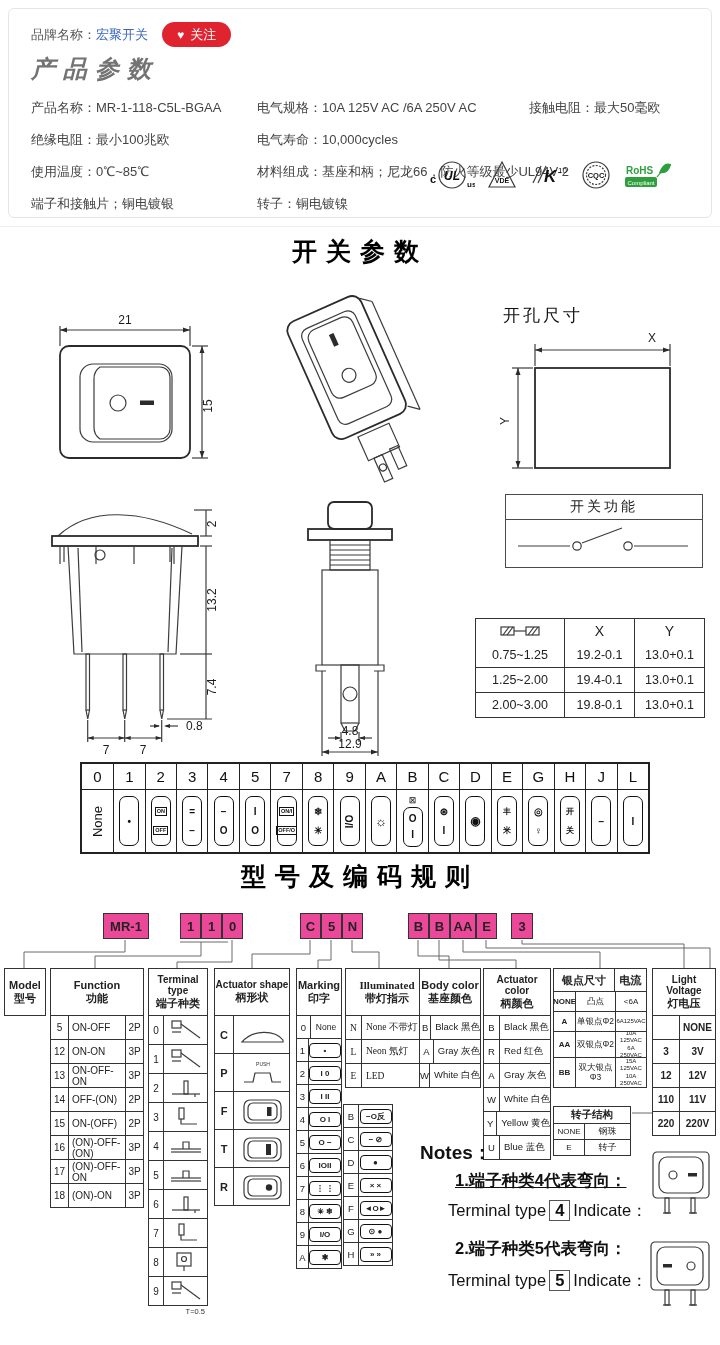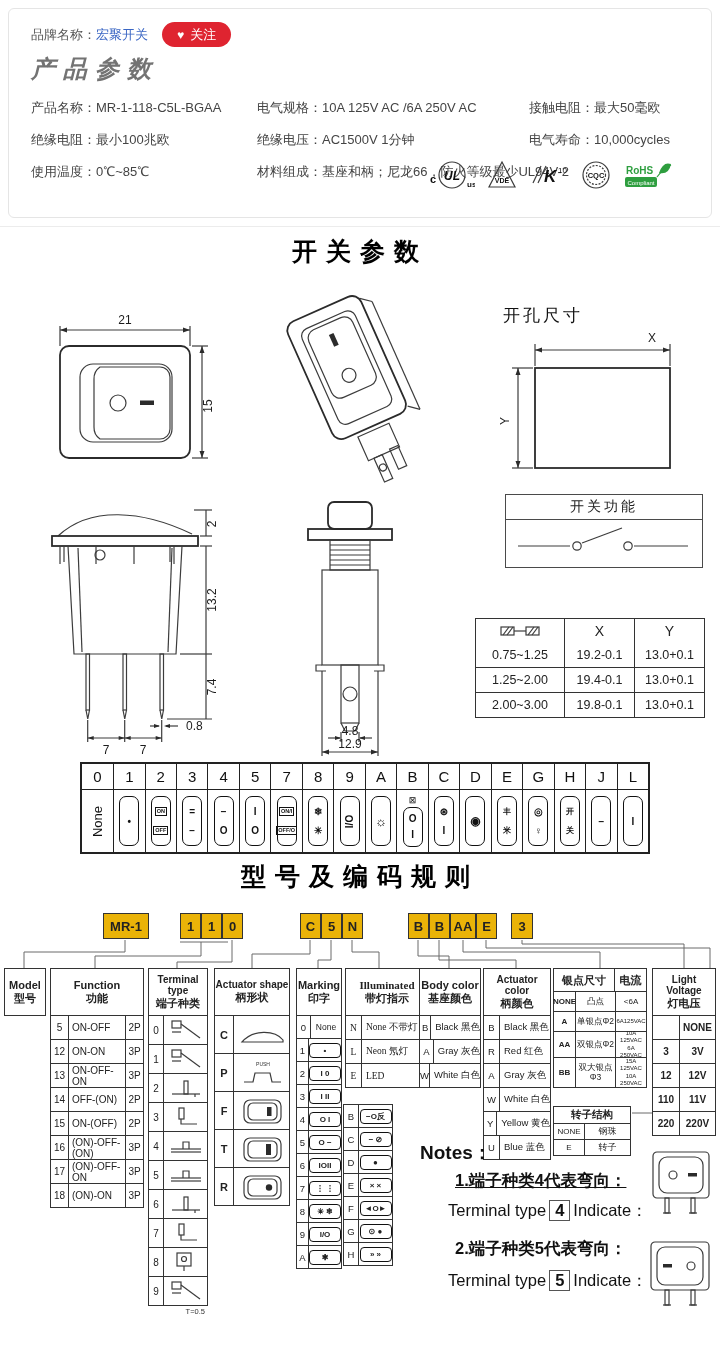--- a/index.html
+++ b/index.html
@@ -56,21 +56,21 @@
   .pill2.center{justify-content:center;}
   .pill2 .boxed{border:1px solid #111;font-size:5.5px;font-weight:bold;padding:0 1px;line-height:1.4;}
   .pill2 .tiny{font-size:8px;}
   .rot-none{transform:rotate(-90deg);font-size:13px;color:#111;}
   .rot-io{transform:rotate(-90deg);font-weight:bold;font-size:10px;}
   .above-ic{font-size:9px;line-height:1;margin-bottom:2px;color:#111;}
 
   
   .coding{position:absolute;left:0;top:908px;width:720px;height:437px;font-size:10px;}
   .coding svg.wires{position:absolute;left:0;top:0;pointer-events:none;}
-  .cbox{position:absolute;top:5px;height:26px;border:1px solid #333;background:#eab308;display:flex;align-items:center;justify-content:center;font-size:13px;font-weight:bold;box-sizing:border-box;}
+  .cbox{position:absolute;top:5px;height:26px;border:1px solid #333;background:#ec4899;display:flex;align-items:center;justify-content:center;font-size:13px;font-weight:bold;box-sizing:border-box;}
   .col-table{position:absolute;border:1px solid #333;background:#fff;box-sizing:border-box;}
   .col-head{border-bottom:1px solid #333;display:flex;flex-direction:column;align-items:center;justify-content:center;font-weight:bold;text-align:center;}
   .col-head .en{font-size:11px;}
   .col-head .zh{font-size:11px;}
   .trow{display:flex;align-items:stretch;}
   .trow + .trow{border-top:1px solid #333;}
   .tc{display:flex;align-items:center;justify-content:center;box-sizing:border-box;}
   .tc + .tc{border-left:1px solid #333;}
   
   .fn-row{height:23px;font-size:10px;}
@@ -143,26 +143,29 @@
     <div class="prod-title">产品参数</div>
 
     <div class="params">
       <div class="p-row">
         <span class="pc1"><span>产品名称：</span><span>MR-1-118-C5L-BGAA</span></span>
         <span class="pc2"><span>电气规格：</span><span>10A 125V AC /6A 250V AC</span></span>
         <span><span>接触电阻：</span><span>最大50毫欧</span></span>
       </div>
       <div class="p-row">
         <span class="pc1"><span>绝缘电阻：</span><span>最小100兆欧</span></span>
-        <span class="pc2"><span>绝缘电压：</span><span>AC1500V 1分钟</span></span>
         <span><span>电气寿命：</span><span>10,000cycles</span></span>
       </div>
       <div class="p-row">
         <span class="pc1"><span>使用温度：</span><span>0℃~85℃</span></span>
         <span><span>材料组成：</span><span>基座和柄；尼龙66，防火等级最少UL94V-2</span></span>
+      </div>
+      <div class="p-row">
+        <span class="pc1"><span>端子和接触片；</span><span>铜电镀银</span></span>
+        <span class="pc2"><span>转子：</span><span>铜电镀镍</span></span>
       </div>
     </div>
 
     <div class="certs">
       <svg width="46" height="32" viewBox="0 0 46 32">
         <text x="1" y="24" font-size="11" font-weight="bold" fill="#111">c</text>
         <circle cx="23" cy="16" r="13" class="ln" stroke-width="2.2"></circle>
         <text x="23" y="21" font-size="12" font-weight="bold" font-style="italic" fill="#111" text-anchor="middle">UL</text>
         <text x="38" y="28" font-size="8" font-weight="bold" fill="#111">us</text>
       </svg>

